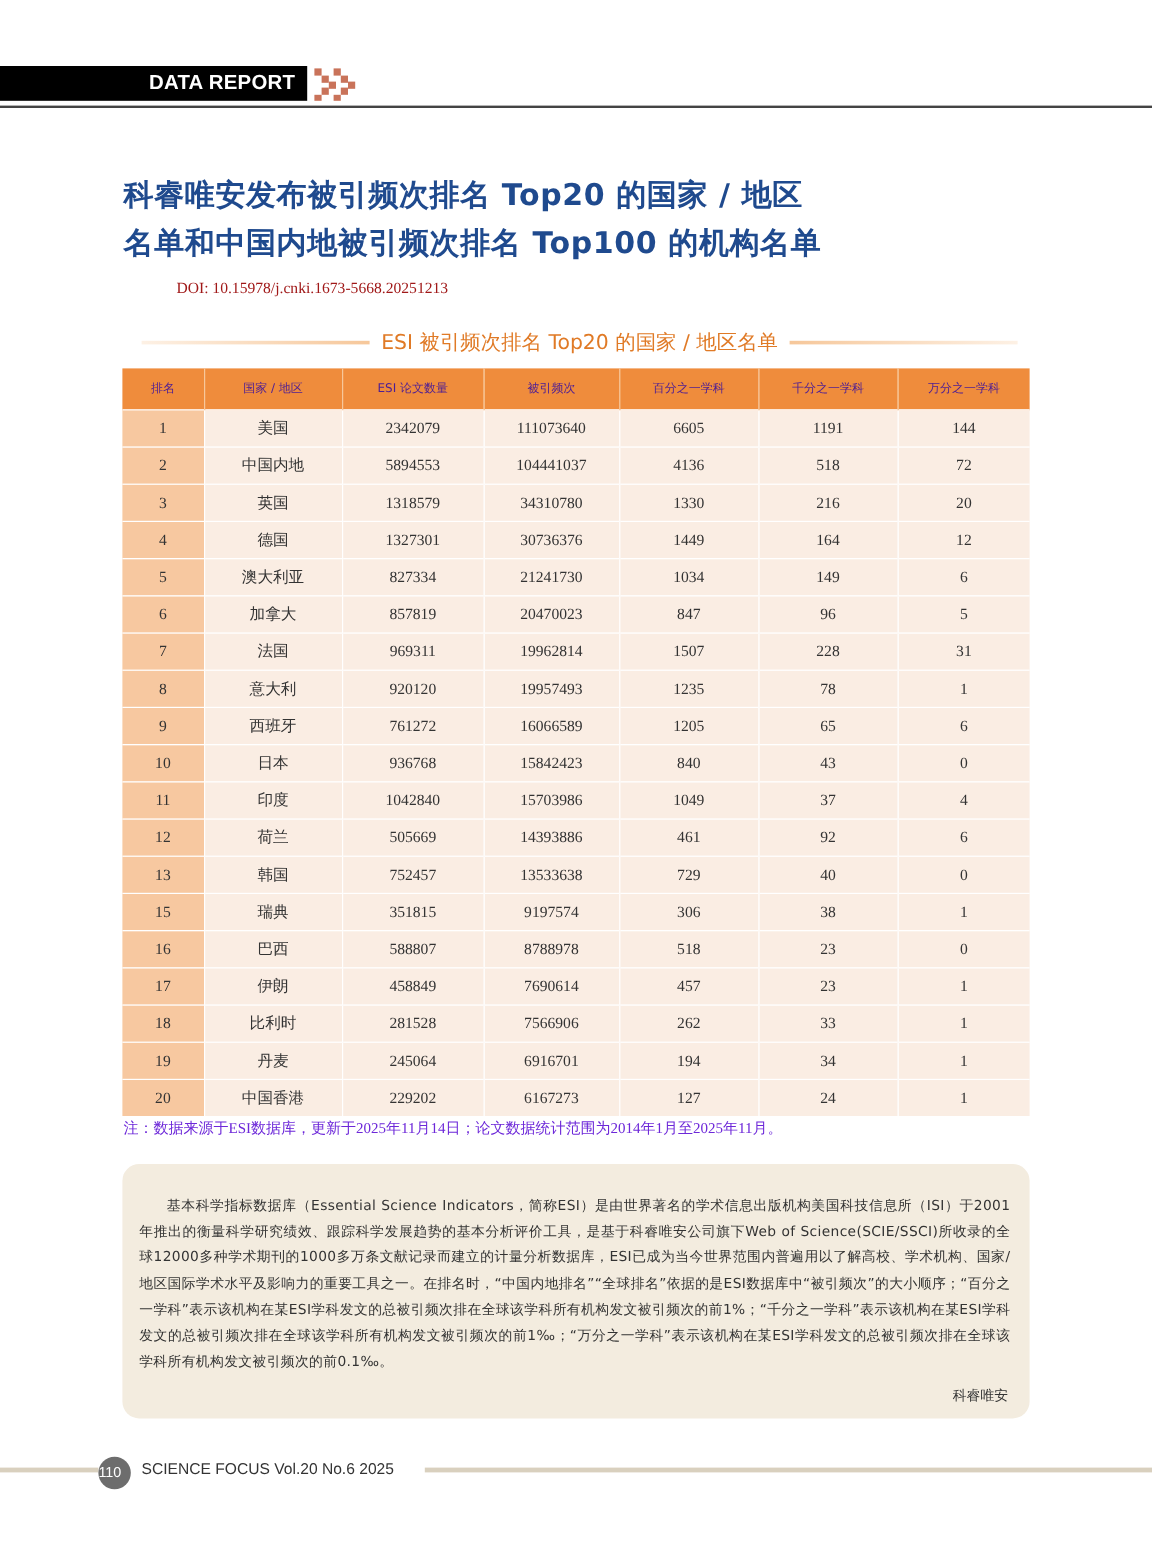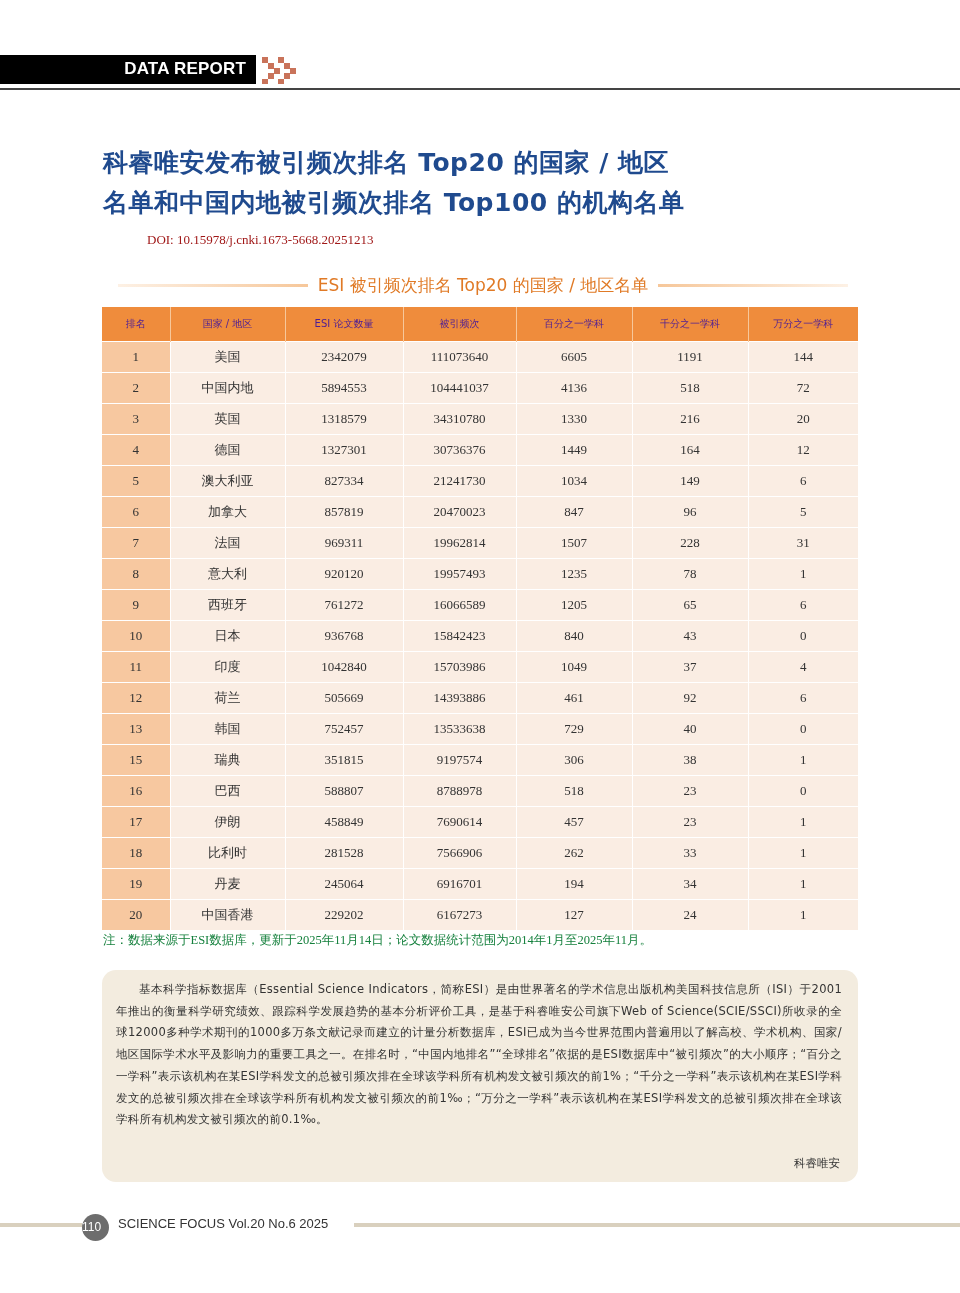--- a/index.html
+++ b/index.html
@@ -16,23 +16,23 @@
   .tt-line { flex:1; height:3px; background:linear-gradient(90deg, #fdf1e5, #f6c79a); }
   .tt-line.r { background:linear-gradient(90deg, #f6c79a, #fdf1e5); }
   .tt-text { padding:0 10px; color:#e07a26; font-size:17px; white-space:nowrap; }
   table.data { position:absolute; left:102px; top:307px; width:756px; border-collapse:collapse; table-layout:fixed; }
   table.data th { background:#ef8c3c; color:#4c1d95; font-weight:normal; font-size:10px; height:32px; border-right:1px solid #f7c79a; text-align:center; }
   table.data th:last-child { border-right:none; }
   table.data td { height:28px; font-family:"Liberation Serif", serif; font-size:13px; color:#333; text-align:center;
                   background:#faede3; border-top:1px solid #ffffff; border-right:1px solid #ffffff; }
   table.data td.rank { background:#f7c8a0; }
   table.data td:last-child { border-right:none; }
-  .note { position:absolute; left:103px; top:932px; font-family:"Liberation Serif", serif; font-size:12.5px; color:#15803d; }
+  .note { position:absolute; left:103px; top:932px; font-family:"Liberation Serif", serif; font-size:12.5px; color:#6d28d9; }
   .infobox { position:absolute; left:102px; top:970px; width:756px; height:212px; background:#f3ecdf; border-radius:14px; }
-  .infobox p { margin:0; position:absolute; left:14px; top:9px; width:726px; font-size:11.5px; line-height:21.7px; color:#333;
+  .infobox p { margin:0; position:absolute; left:14px; top:24px; width:726px; font-size:11.5px; line-height:21.7px; color:#333;
                text-indent:2em; text-align:justify; letter-spacing:0.3px; }
   .infobox .sig { position:absolute; right:18px; top:186px; font-size:11.5px; color:#333; }
   .footer-line { position:absolute; top:1223px; height:4px; background:#d9d0be; }
   .page-badge { position:absolute; left:82px; top:1214px; width:27px; height:27px; border-radius:50%; background:#6d6d6d;
                 color:#fff; font-family:"Liberation Sans", sans-serif; font-size:12px; line-height:27px; }
   .footer-text { position:absolute; left:118px; top:1216px; font-family:"Liberation Sans", sans-serif; font-size:13px; color:#333; }
 </style>
 </head>
 <body>
 

